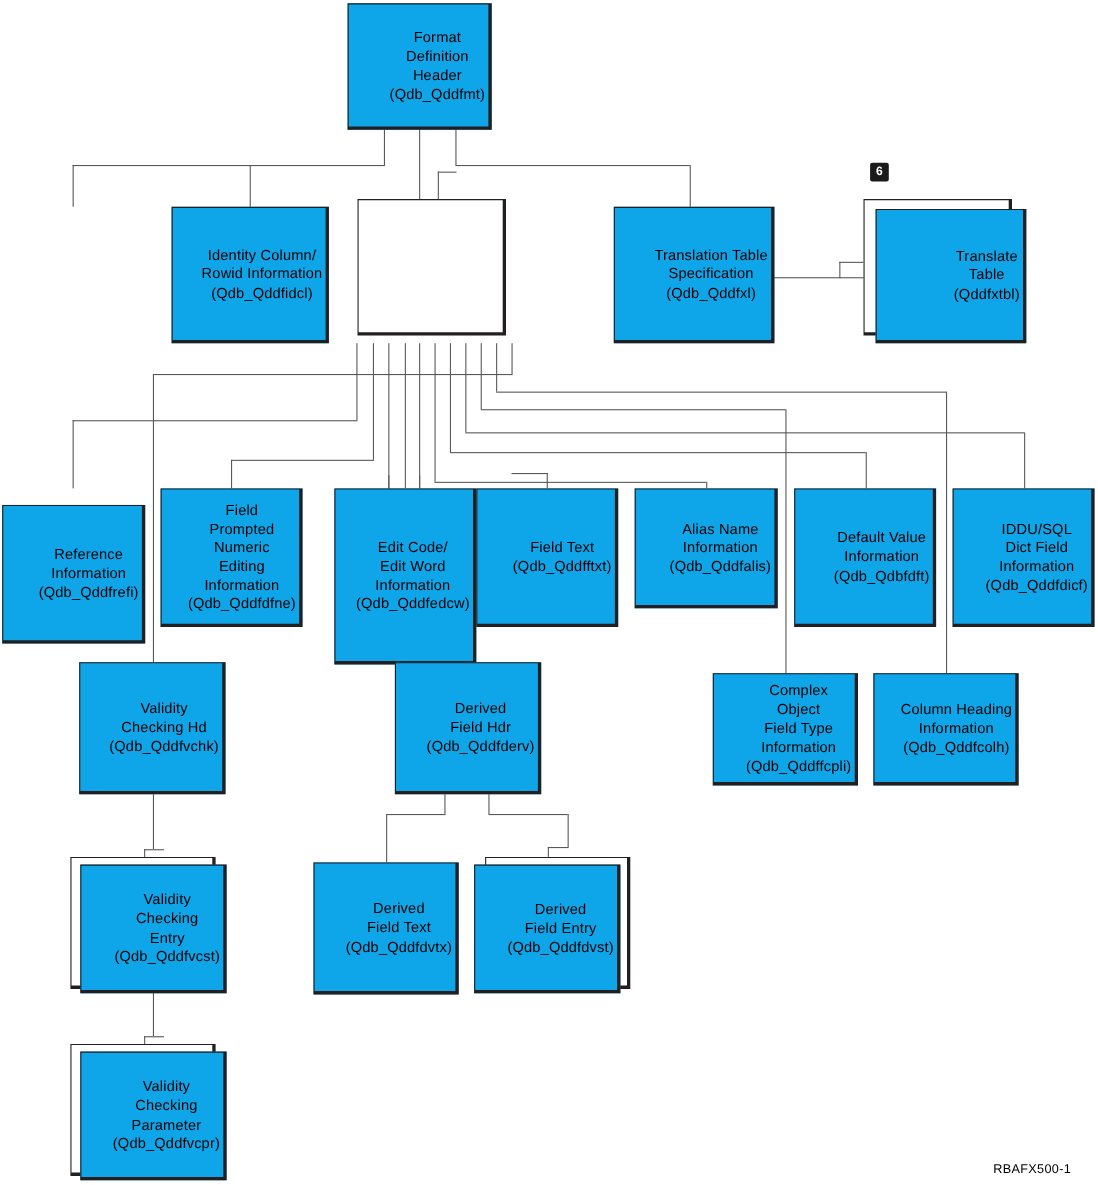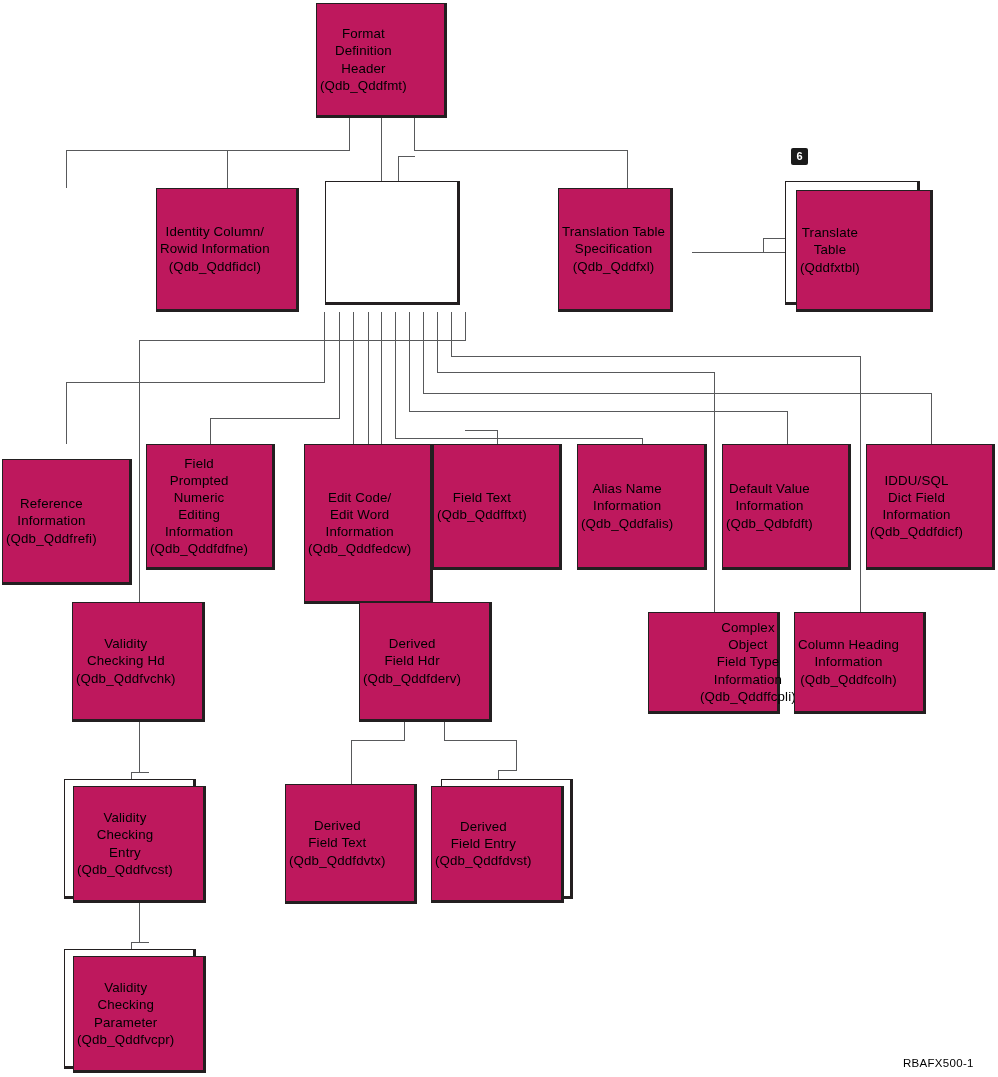--- a/index.html
+++ b/index.html
@@ -17,27 +17,27 @@
     width: 998px;
     height: 1077px;
     background: #ffffff;
     overflow: hidden;
   }
 
   
   .node {
     position: absolute;
     box-sizing: border-box;
-    background: #be185d;
+    background: #0ea5e9;
     border: 1px solid #231f20;
     border-right-width: 3px;
     border-bottom-width: 3px;
     display: flex;
     align-items: center;
-    justify-content: flex-start;
+    justify-content: flex-end;
     text-align: center;
     z-index: 30;
   }
   .node .label {
     font-size: 13.3px;
     line-height: 1.29;
     letter-spacing: 0.15px;
     white-space: pre-line;
     padding: 0 3px;
     color: #000000;
@@ -191,21 +191,21 @@
 
 
   <div class="node" style="left: 156px; top: 188px; width: 143px; height: 124px; border-color: rgb(35, 31, 32);">
     <span class="label">Identity Column/
 Rowid Information
 (Qdb_Qddfidcl)</span>
   </div>
 
   <div class="sheet" style="left: 325px; top: 181px; width: 135px; height: 124px; border-color: rgb(35, 31, 32);"></div>
 
-  <div class="node" style="left: 558px; top: 188px; width: 115px; height: 124px; border-color: rgb(35, 31, 32);">
+  <div class="node" style="left: 558px; top: 188px; width: 146px; height: 124px; border-color: rgb(35, 31, 32);">
     <span class="label">Translation Table
 Specification
 (Qdb_Qddfxl)</span>
   </div>
 
   <div class="sheet" style="left: 785px; top: 181px; width: 135px; height: 124px; border-color: rgb(35, 31, 32);"></div>
   <div class="node" style="left: 796px; top: 190px; width: 137px; height: 122px; border-color: rgb(35, 31, 32);">
     <span class="label">Translate
 Table
 (Qddfxtbl)</span>
@@ -233,21 +233,21 @@
 Edit Word
 Information
 (Qdb_Qddfedcw)</span>
   </div>
 
   <div class="node" style="left: 433px; top: 444px; width: 129px; height: 126px; border-color: rgb(35, 31, 32);">
     <span class="label">Field Text
 (Qdb_Qddfftxt)</span>
   </div>
 
-  <div class="node" style="left: 577px; top: 444px; width: 130px; height: 126px; border-color: rgb(35, 31, 32);">
+  <div class="node" style="left: 577px; top: 444px; width: 130px; height: 109px; border-color: rgb(35, 31, 32);">
     <span class="label">Alias Name
 Information
 (Qdb_Qddfalis)</span>
   </div>
 
   <div class="node" style="left: 722px; top: 444px; width: 129px; height: 126px; border-color: rgb(35, 31, 32);">
     <span class="label">Default Value
 Information
 (Qdb_Qdbfdft)</span>
   </div>

